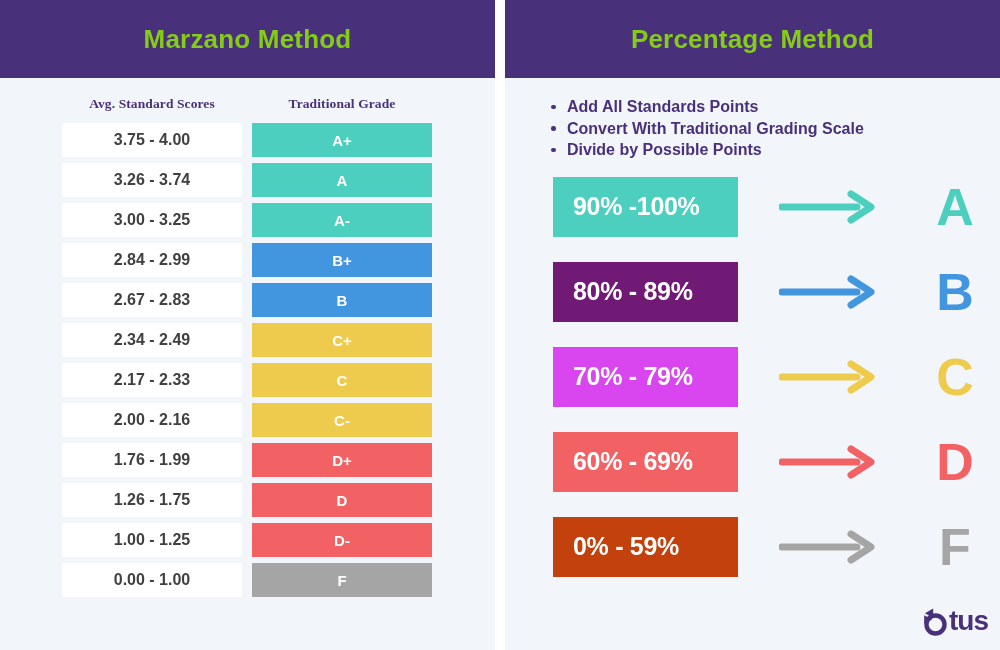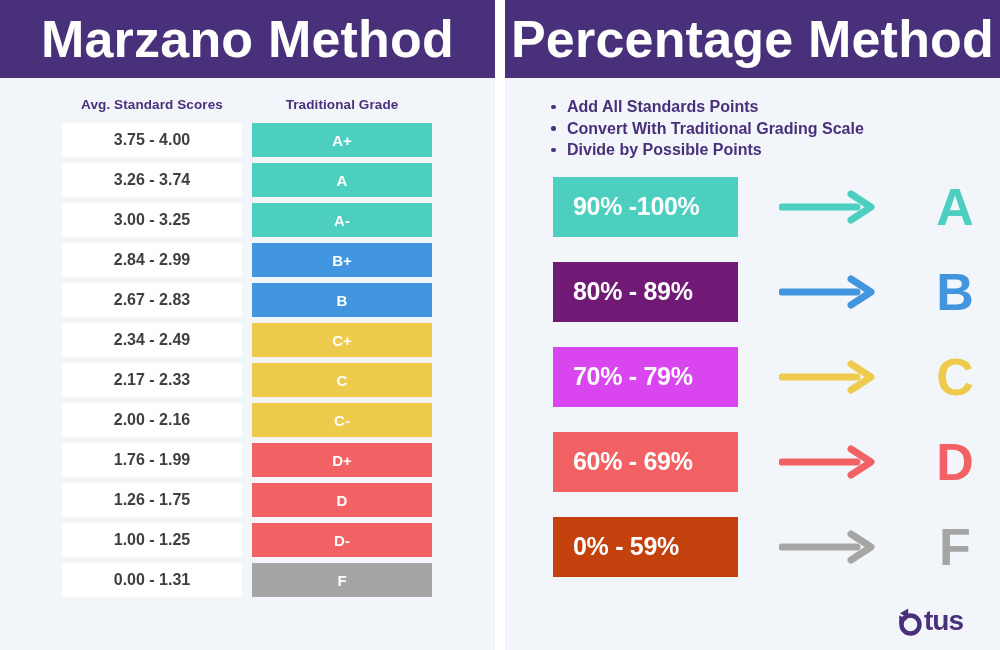--- a/index.html
+++ b/index.html
@@ -32,22 +32,22 @@
   .panel-right { width: 495px; }
 
   .panel-header {
     height: 78px;
     background: #49307a;
     display: flex;
     align-items: center;
     justify-content: center;
   }
   .panel-title {
-    color: #ffffff;
-    font-size: 52px;
+    color: #84cc16;
+    font-size: 26px;
     font-weight: bold;
     letter-spacing: 0.2px;
     line-height: 1;
     white-space: nowrap;
   }
 
   
   .table-wrap { padding: 0 62px 0 62px; }
 
   .col-headers {
@@ -56,20 +56,21 @@
     align-items: center;
     margin-top: 10px;
   }
   .col-head {
     color: #49307a;
     font-size: 13.5px;
     font-weight: bold;
     text-align: center;
     letter-spacing: 0.1px;
     white-space: nowrap;
+    font-family: Liberation Serif, serif;
   }
   .col-head.scores { width: 180px; }
   .col-head.grade  { width: 180px; margin-left: 10px; }
 
   .grade-row {
     display: flex;
     height: 40px;
     margin-bottom: 0px;
   }
   .cell-score {
@@ -157,21 +158,21 @@
     justify-content: center;
     font-size: 52px;
     font-weight: bold;
     line-height: 1;
     margin-left: 8px;
   }
 
   
   .logo {
     position: absolute;
-    right: 37px;
+    right: 12px;
     bottom: 14px;
     display: flex;
     align-items: center;
     gap: 0px;
   }
   .logo-word {
     color: #49307a;
     font-size: 28px;
     font-weight: bold;
     letter-spacing: -1px;
@@ -232,21 +233,21 @@
           </div>
           <div class="grade-row">
             <div class="cell-score">1.26 - 1.75</div>
             <div class="cell-grade" style="background: rgb(242, 98, 100);">D</div>
           </div>
           <div class="grade-row">
             <div class="cell-score">1.00 - 1.25</div>
             <div class="cell-grade" style="background: rgb(242, 98, 100);">D-</div>
           </div>
           <div class="grade-row">
-            <div class="cell-score">0.00 - 1.31</div>
+            <div class="cell-score">0.00 - 1.00</div>
             <div class="cell-grade" style="background: rgb(165, 165, 165);">F</div>
           </div>
         </div>
     </div>
   </div>
 
   <div class="gutter"></div>
 
   <div class="panel panel-right">
     <div class="panel-header">

